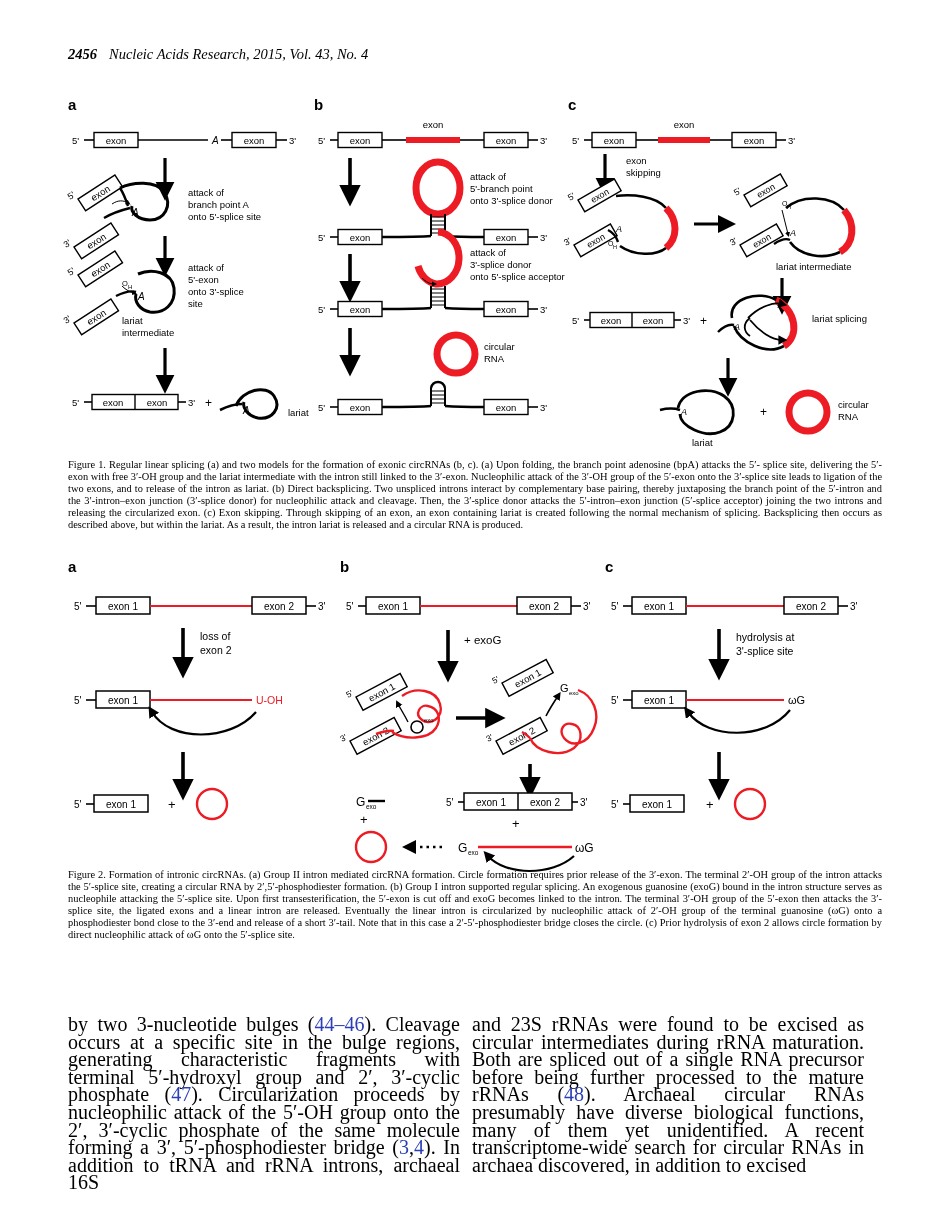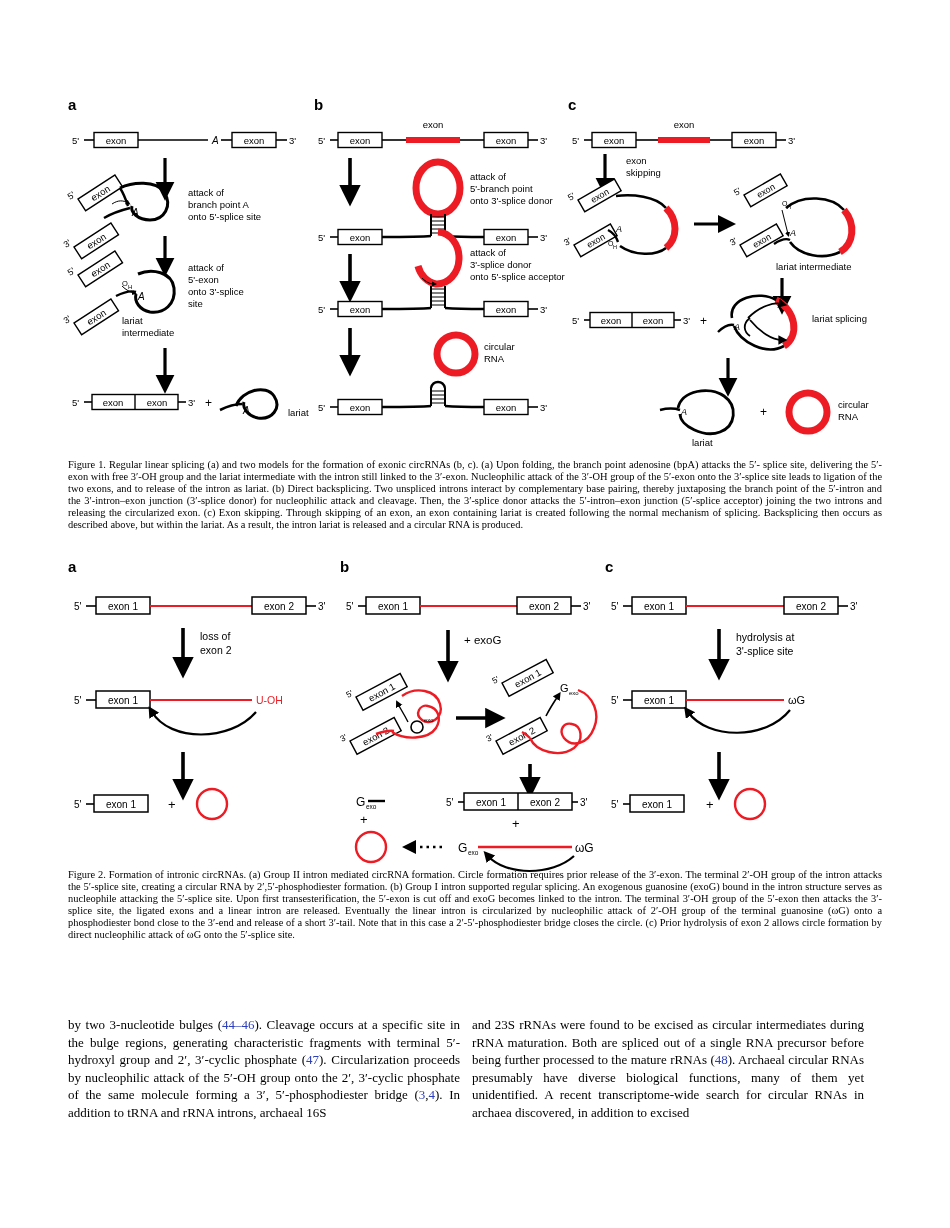--- a/index.html
+++ b/index.html
@@ -14,34 +14,37 @@
   
   .figcanvas{position:absolute;}
   .figcanvas svg{display:block;overflow:visible;}
 
   
   .caption{position:absolute;font-size:10.4px;line-height:11.9px;
            text-align:justify;color:#000;}
   .caption b{font-weight:normal;}
 
   
-  .col{position:absolute;width:392px;font-size:13px;line-height:17.6px;
+  .col{position:absolute;width:392px;font-size:20px;line-height:17.6px;
        text-align:justify;}
   .col .ref{color:#2b3eb8;}
   .col.left{left:68px;}
   .col.right{left:472px;}
 
   
   .plet{font-family:"Liberation Sans",sans-serif;font-weight:bold;font-size:15px;}
 </style>
 </head>
 <body>
 
 <div class="page">
 
+  <div class="runhead">
+    <span class="folio">2456</span><span>Nucleic Acids Research, 2015, Vol. 43, No. 4</span>
+  </div>
 
   <div class="figcanvas" style="left:60px;top:96px;">
   <svg width="830" height="340" viewBox="0 0 830 340" xmlns="http://www.w3.org/2000/svg" font-family="Liberation Sans, sans-serif" font-size="9.5">
     <defs>
       <marker id="ar" markerWidth="8" markerHeight="8" refX="2" refY="3" orient="auto">
         <path d="M0,0 L6,3 L0,6 z" fill="#000"></path>
       </marker>
       <marker id="arS" markerWidth="7" markerHeight="7" refX="2" refY="2.6" orient="auto">
         <path d="M0,0 L5,2.6 L0,5.2 z" fill="#000"></path>
       </marker>

